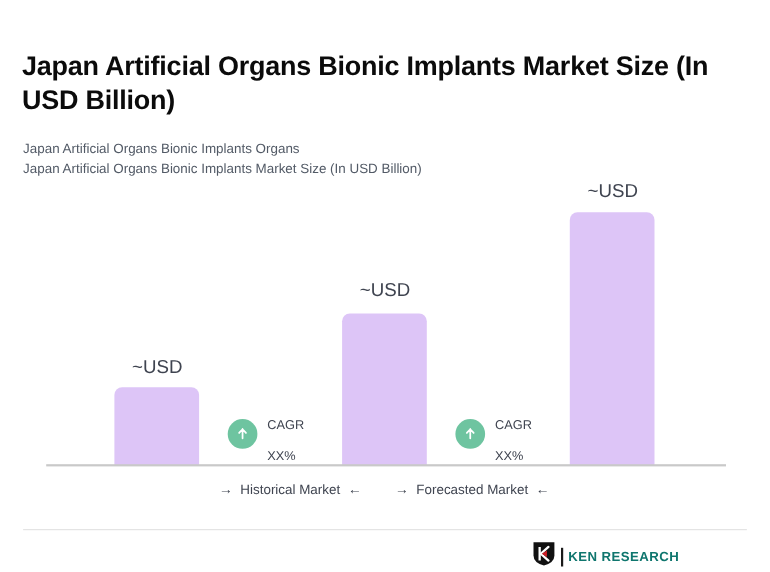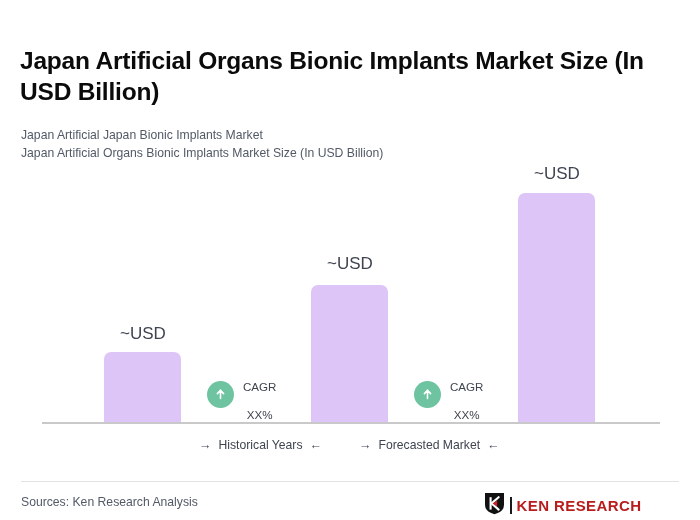--- a/index.html
+++ b/index.html
@@ -80,21 +80,20 @@
     color: #3f4450;
     text-align: center;
     white-space: pre-line;
   }
 
   .cagr {
     position: absolute;
     display: flex;
     align-items: center;
     gap: 9px;
-    text-align: center;
   }
   .cagr-circle {
     width: 27px;
     height: 27px;
     border-radius: 50%;
     background: #6ec4a0;
     display: flex;
     align-items: center;
     justify-content: center;
     flex: none;
@@ -148,41 +147,41 @@
   }
   .logo {
     position: absolute;
     left: 484px;
     top: 463px;
     display: flex;
     align-items: center;
     gap: 5px;
   }
   .logo-text {
-    font-size: 15px;
+    font-size: 12px;
     font-weight: bold;
     letter-spacing: 0.4px;
-    color: #b91c1c;
+    color: #0f766e;
     font-family: "Liberation Sans", sans-serif;
   }
   .logo-bar {
     width: 1.6px;
     height: 17px;
     background: #1a1a1a;
   }
 </style>
 </head>
 <body>
 
 <div class="page">
 
   <div class="title">Japan Artificial Organs Bionic Implants Market Size (In USD Billion)</div>
 
   <div class="subtitle-block">
-    <div class="subtitle-line">Japan Artificial Japan Bionic Implants Market</div>
+    <div class="subtitle-line">Japan Artificial Organs Bionic Implants Organs</div>
     <div class="subtitle-line">Japan Artificial Organs Bionic Implants Market Size (In USD Billion)</div>
   </div>
 
   <div class="chart">
 
     <div class="bar-label" style="left:100px; top:284px; width:86px;">
       <span>~USD</span><br>
       <span>XX Bn</span>
     </div>
     <div class="bar" style="left:104px; top:323px; width:77px; height:71px;"></div>
@@ -221,33 +220,32 @@
       <span>~USD</span><br>
       <span>XX Bn</span>
     </div>
     <div class="bar" style="left:518px; top:164px; width:77px; height:230px;"></div>
 
     <div class="axis-line"></div>
 
     <div class="periods">
       <div class="period" style="left:157px;">
         <span class="arrow">→</span>
-        <span>Historical Years</span>
+        <span>Historical Market</span>
         <span class="arrow">←</span>
       </div>
       <div class="period" style="left:317px;">
         <span class="arrow">→</span>
         <span>Forecasted Market</span>
         <span class="arrow">←</span>
       </div>
     </div>
   </div>
 
   <div class="footer-divider"></div>
-  <div class="sources">Sources: Ken Research Analysis</div>
 
   <div class="logo">
     <span>
       <svg width="21" height="23" viewBox="0 0 21 23" aria-hidden="true">
         <path d="M1 1 H20 V13 Q20 19.5 10.5 22.2 Q1 19.5 1 13 Z" fill="#111111"></path>
         <path d="M6.6 5.2 V17.6" stroke="#ffffff" stroke-width="2.1" fill="none"></path>
         <path d="M14.6 5.2 L7.6 11.4 L14.6 17.6" stroke="#ffffff" stroke-width="2.1" fill="none" stroke-linejoin="round" stroke-linecap="round"></path>
         <path d="M13.2 8.4 L8.6 11.4 L13.2 14.4 Z" fill="#cf2027"></path>
       </svg>
     </span>

